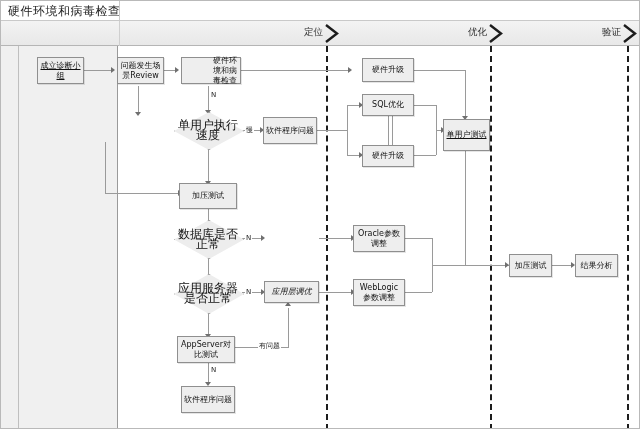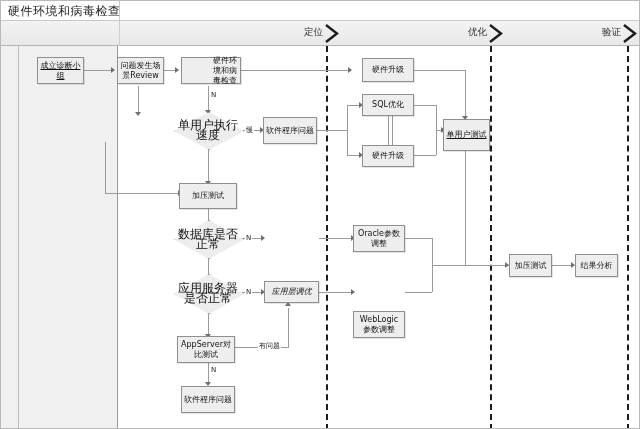--- a/index.html
+++ b/index.html
@@ -219,20 +219,20 @@
     <div class="node" style="left:361px;top:12px;width:52px;height:24px;">硬件升级</div>
 
     <div class="node" style="left:361px;top:48px;width:52px;height:22px;">SQL优化</div>
 
     <div class="node" style="left:361px;top:99px;width:52px;height:22px;">硬件升级</div>
 
     <div class="node" style="left:442px;top:73px;width:47px;height:32px;text-decoration:underline;">单用户测试</div>
 
     <div class="node" style="left:352px;top:179px;width:52px;height:27px;">Oracle参数调整</div>
 
-    <div class="node" style="left:352px;top:233px;width:52px;height:27px;margin-top:32px;">WebLogic参数调整</div>
+    <div class="node" style="left:352px;top:233px;width:52px;height:27px;">WebLogic参数调整</div>
 
     <div class="node" style="left:508px;top:208px;width:43px;height:23px;">加压测试</div>
 
     <div class="node" style="left:574px;top:208px;width:43px;height:23px;">结果分析</div>
 
   </div>
 </div>
 
 </body></html>

